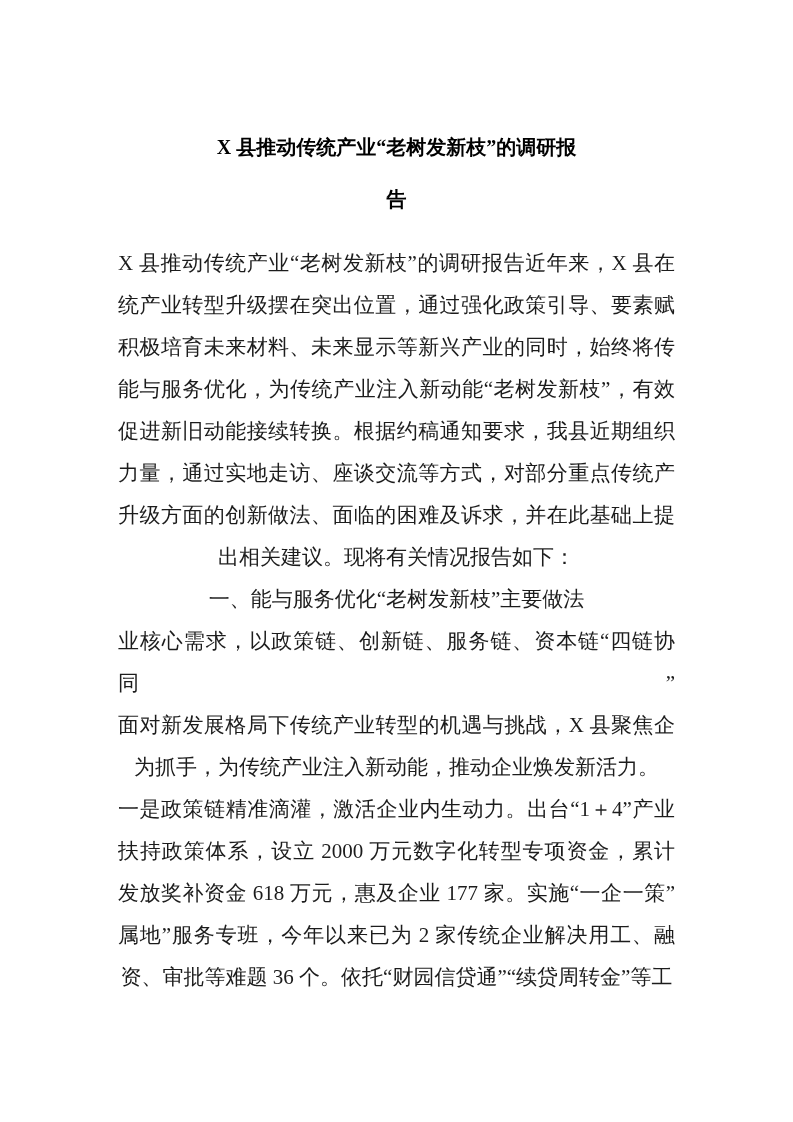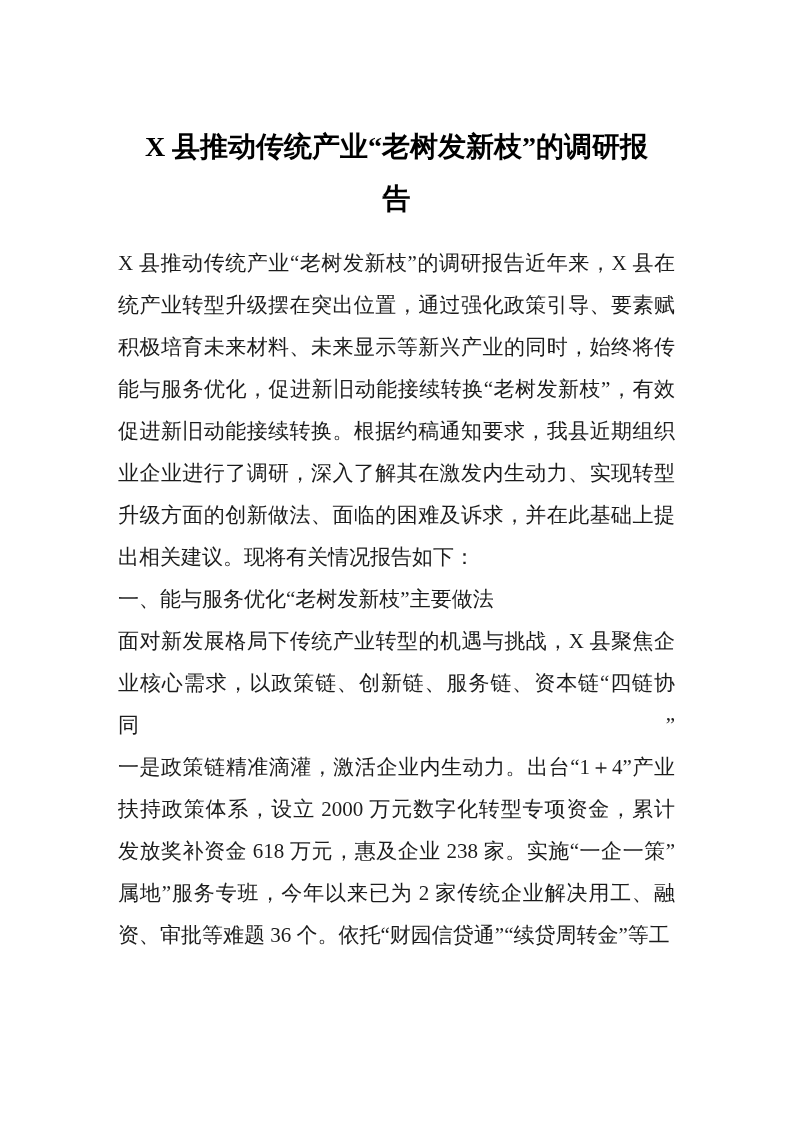--- a/index.html
+++ b/index.html
@@ -29,61 +29,62 @@
   .doc-body {
     margin-top: 17px;
   }
   .block {
     margin: 0;
   }
   .line {
     font-size: 21px;
     line-height: 42px;
     white-space: nowrap;
-    text-align: left;
+    text-align: center;
   }
   .line.just {
     white-space: normal;
     text-align: justify;
     text-align-last: justify;
   }
   .doc-title .line {
-    font-size: 28px;
+    font-size: 20px;
     line-height: 52px;
     white-space: nowrap;
     text-align: center;
   }
 </style>
 </head>
 <body>
 
 <div class="page">
   <div class="doc-title">
       <div class="line">X 县推动传统产业“老树发新枝”的调研报</div>
       <div class="line">告</div>
     </div>
   <div class="doc-body" id="doc-body">
       <div class="block paragraph">
         <div class="line just">X 县推动传统产业“老树发新枝”的调研报告近年来，X 县在</div>
         <div class="line just">统产业转型升级摆在突出位置，通过强化政策引导、要素赋</div>
         <div class="line just">积极培育未来材料、未来显示等新兴产业的同时，始终将传</div>
-        <div class="line just">能与服务优化，促进新旧动能接续转换“老树发新枝”，有效</div>
+        <div class="line just">能与服务优化，为传统产业注入新动能“老树发新枝”，有效</div>
         <div class="line just">促进新旧动能接续转换。根据约稿通知要求，我县近期组织</div>
-        <div class="line just">业企业进行了调研，深入了解其在激发内生动力、实现转型</div>
+        <div class="line just">力量，通过实地走访、座谈交流等方式，对部分重点传统产</div>
         <div class="line just">升级方面的创新做法、面临的困难及诉求，并在此基础上提</div>
         <div class="line">出相关建议。现将有关情况报告如下：</div>
       </div>
       <div class="block heading">
         <div class="line">一、能与服务优化“老树发新枝”主要做法</div>
       </div>
       <div class="block paragraph">
+        <div class="line just">业核心需求，以政策链、创新链、服务链、资本链“四链协同”</div>
         <div class="line just">面对新发展格局下传统产业转型的机遇与挑战，X 县聚焦企</div>
-        <div class="line just">业核心需求，以政策链、创新链、服务链、资本链“四链协同”</div>
+        <div class="line">为抓手，为传统产业注入新动能，推动企业焕发新活力。</div>
       </div>
       <div class="block paragraph">
         <div class="line just">一是政策链精准滴灌，激活企业内生动力。出台“1＋4”产业</div>
         <div class="line just">扶持政策体系，设立 2000 万元数字化转型专项资金，累计</div>
-        <div class="line just">发放奖补资金 618 万元，惠及企业 238 家。实施“一企一策”</div>
+        <div class="line just">发放奖补资金 618 万元，惠及企业 177 家。实施“一企一策”</div>
         <div class="line just">属地”服务专班，今年以来已为 2 家传统企业解决用工、融</div>
         <div class="line">资、审批等难题 36 个。依托“财园信贷通”“续贷周转金”等工</div>
       </div>
     </div>
 </div>
 
 </body></html>

